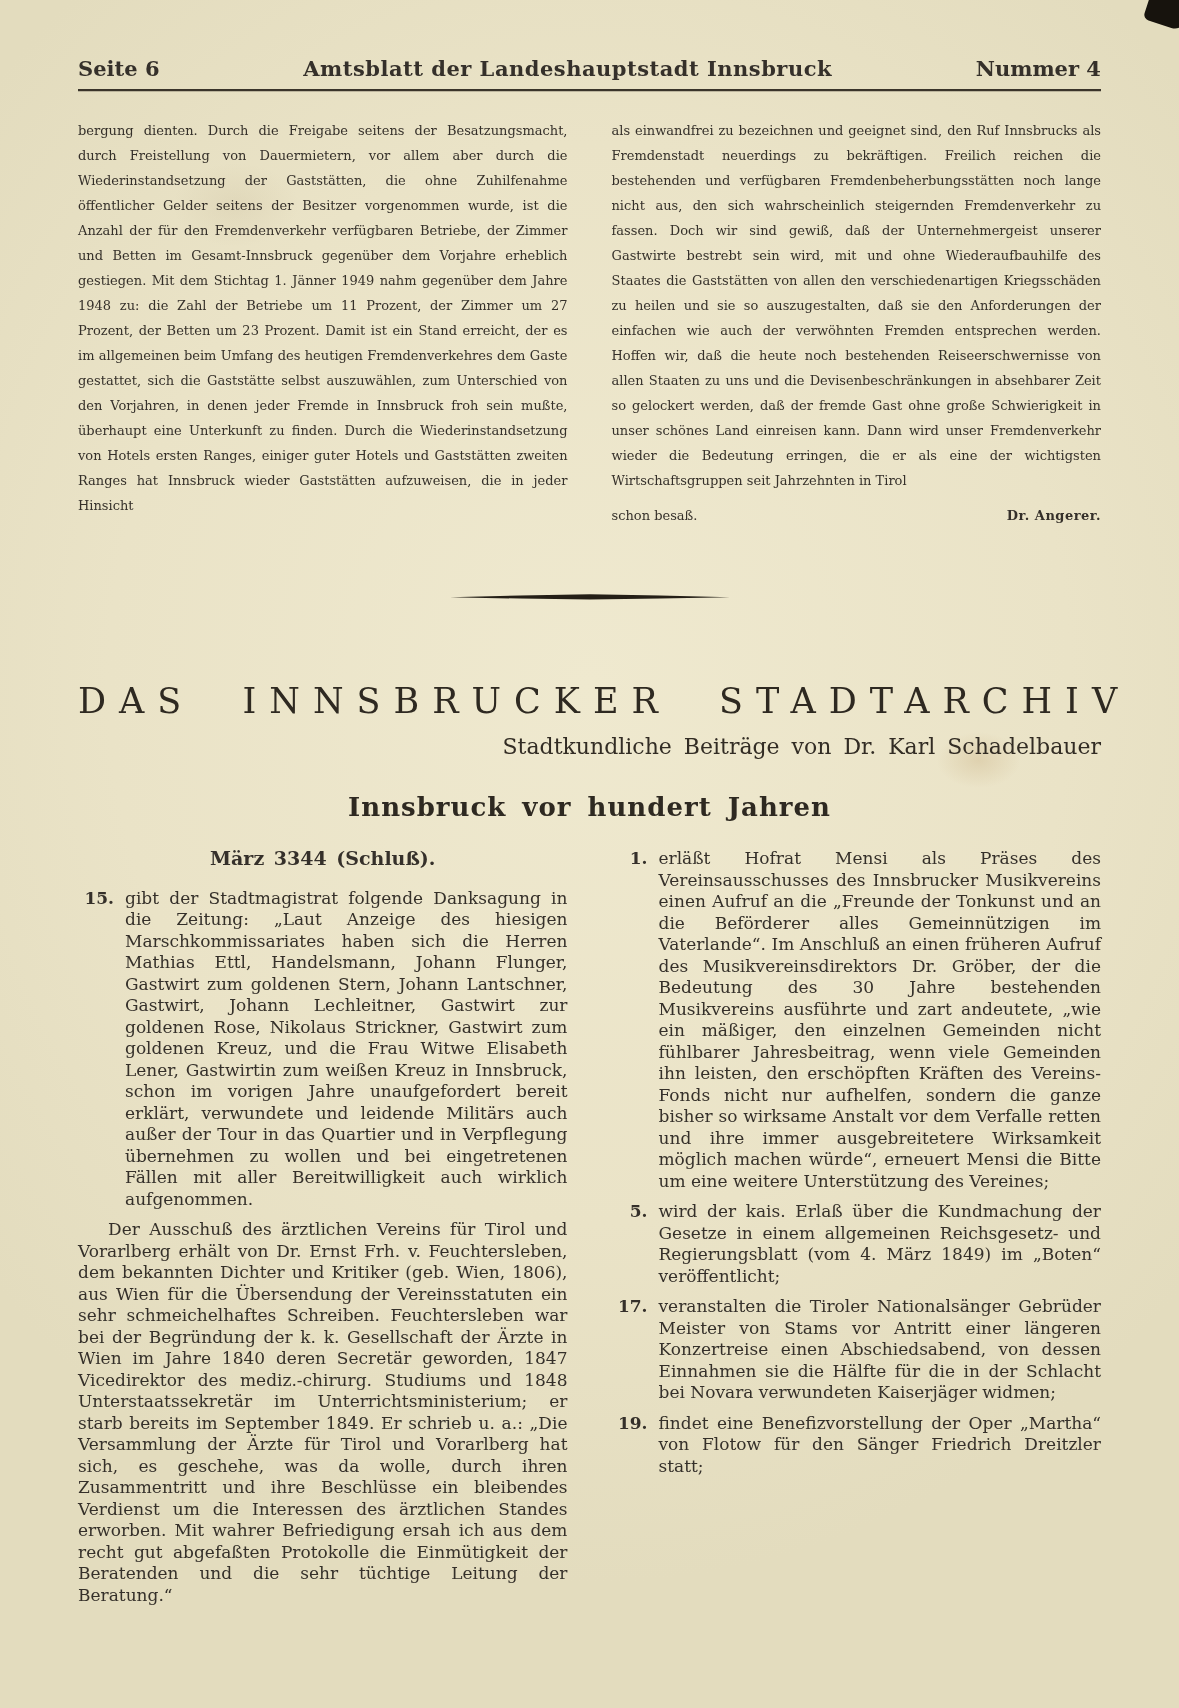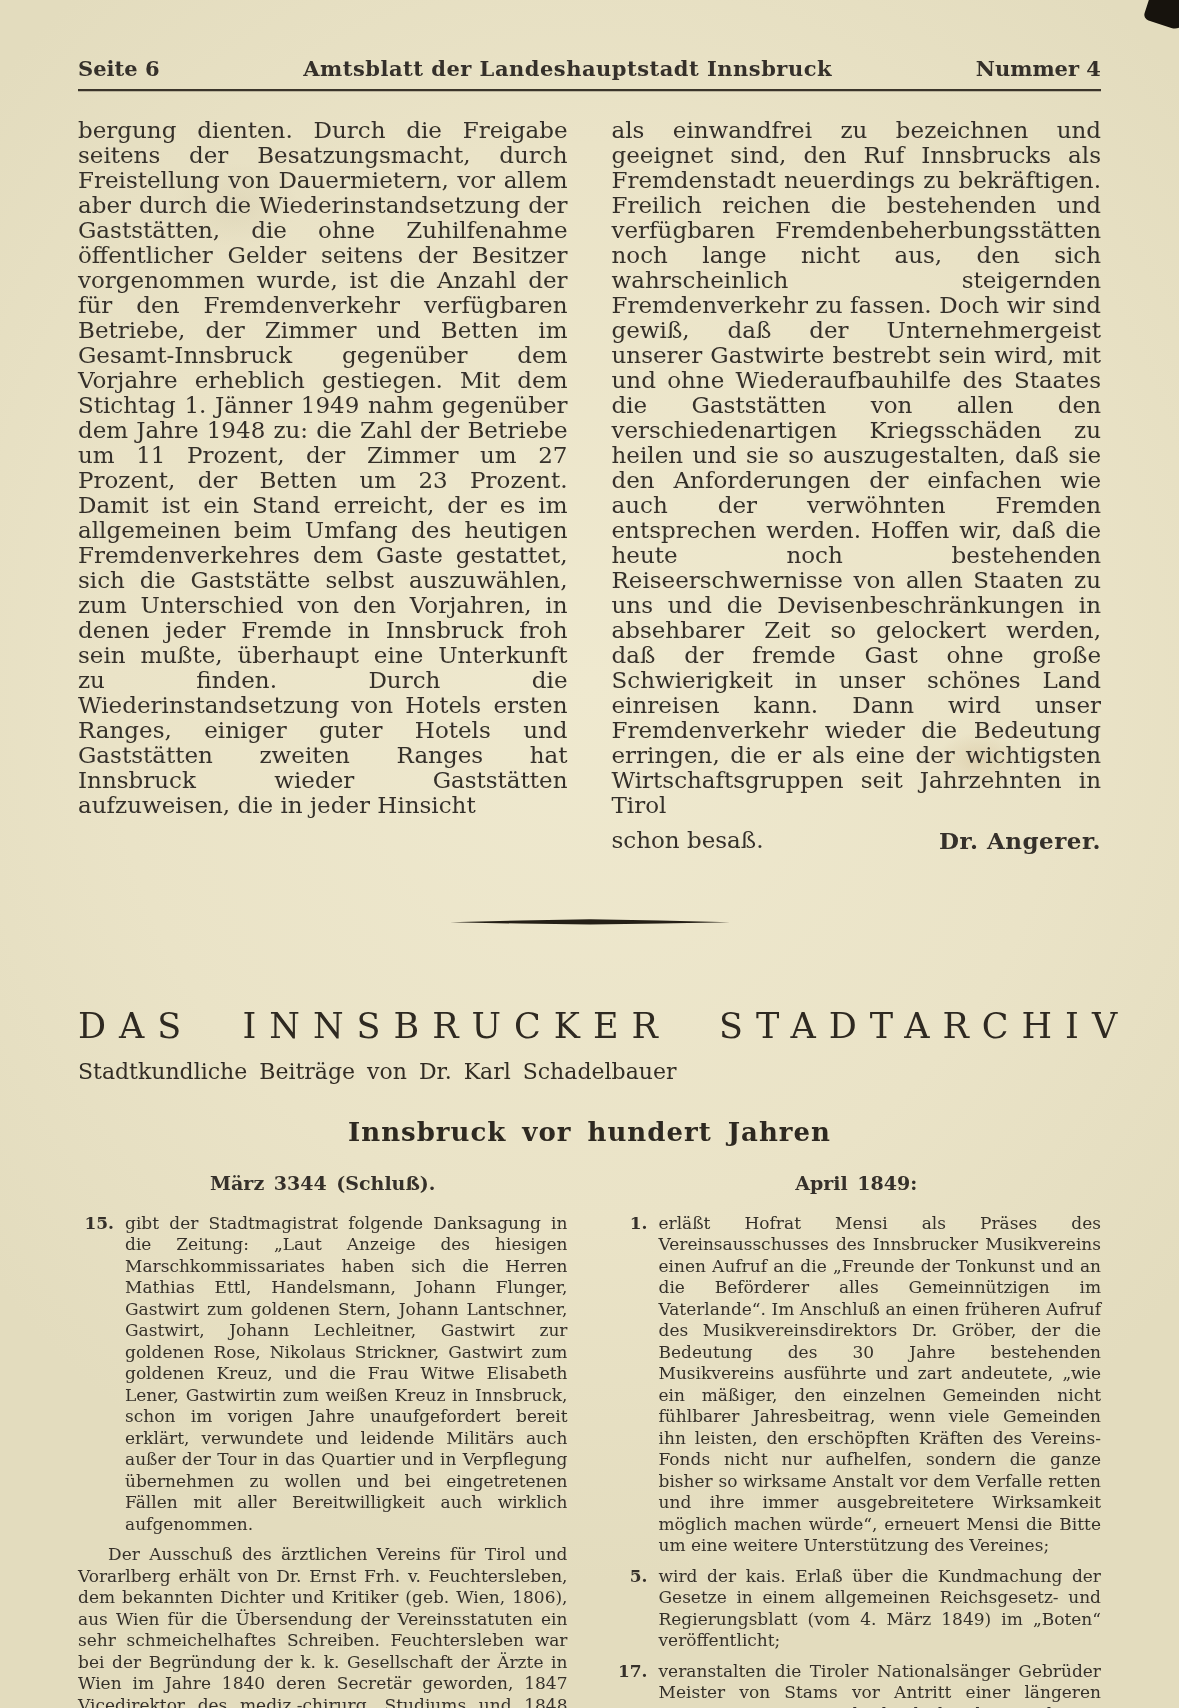--- a/index.html
+++ b/index.html
@@ -43,21 +43,21 @@
     margin-top:7px;
     height:2px;
     background:#3a342a;
     box-shadow:0 1px 0 rgba(58,52,42,0.25);
   }
   
   .lead{
     display:flex;
     gap:44px;
     margin-top:27px;
-    font-size:23px;
+    font-size:13px;
     line-height:25px;
   }
   .lead .col{flex:1 1 0;text-align:justify;}
   .lead .col p{margin:0;}
   .sig-line{
     display:flex;
     justify-content:space-between;
     margin-top:10px;
   }
   .sig-line .sig{font-weight:bold;letter-spacing:0.5px;}
@@ -73,21 +73,21 @@
     text-align:center;
     font-size:35px;
     font-weight:400;
     letter-spacing:13px;
     word-spacing:24px;
     white-space:nowrap;
     color:#2e2921;
   }
   .section-subtitle{
     margin:13px 0 0 0;
-    text-align:left;
+    text-align:right;
     font-size:22px;
     font-weight:400;
     word-spacing:5px;
     color:#322c24;
   }
   .series-heading{
     margin:33px 0 0 0;
     text-align:center;
     font-size:26px;
     font-weight:bold;
@@ -173,21 +173,20 @@
     <div class="col">
       <h3 class="col-heading">März 3344 (Schluß).</h3>
       <div class="entry">
         <span class="num">15.</span>
         <span class="etext">gibt der Stadtmagistrat folgende Danksagung in die Zeitung: „Laut Anzeige des hiesigen Marschkommissariates haben sich die Herren Mathias Ettl, Handelsmann, Johann Flunger, Gastwirt zum goldenen Stern, Johann Lantschner, Gastwirt, Johann Lechleitner, Gastwirt zur goldenen Rose, Nikolaus Strickner, Gastwirt zum goldenen Kreuz, und die Frau Witwe Elisabeth Lener, Gastwirtin zum weißen Kreuz in Innsbruck, schon im vorigen Jahre unaufgefordert bereit erklärt, verwundete und leidende Militärs auch außer der Tour in das Quartier und in Verpflegung übernehmen zu wollen und bei eingetretenen Fällen mit aller Bereitwilligkeit auch wirklich aufgenommen.</span>
       </div>
       <p class="indent-para">Der Ausschuß des ärztlichen Vereins für Tirol und Vorarlberg erhält von Dr. Ernst Frh. v. Feuchtersleben, dem bekannten Dichter und Kritiker (geb. Wien, 1806), aus Wien für die Übersendung der Vereinsstatuten ein sehr schmeichelhaftes Schreiben. Feuchtersleben war bei der Begründung der k. k. Gesellschaft der Ärzte in Wien im Jahre 1840 deren Secretär geworden, 1847 Vicedirektor des mediz.-chirurg. Studiums und 1848 Unterstaatssekretär im Unterrichtsministerium; er starb bereits im September 1849. Er schrieb u. a.: „Die Versammlung der Ärzte für Tirol und Vorarlberg hat sich, es geschehe, was da wolle, durch ihren Zusammentritt und ihre Beschlüsse ein bleibendes Verdienst um die Interessen des ärztlichen Standes erworben. Mit wahrer Befriedigung ersah ich aus dem recht gut abgefaßten Protokolle die Einmütigkeit der Beratenden und die sehr tüchtige Leitung der Beratung.“</p>
     </div>
 
     <div class="col">
-      <h3 class="col-heading">April 1849:</h3>
 
       <div class="entry">
         <span class="num">1.</span>
         <span class="etext">erläßt Hofrat Mensi als Präses des Vereinsausschusses des Innsbrucker Musikvereins einen Aufruf an die „Freunde der Tonkunst und an die Beförderer alles Gemeinnützigen im Vaterlande“. Im Anschluß an einen früheren Aufruf des Musikvereinsdirektors Dr. Gröber, der die Bedeutung des 30 Jahre bestehenden Musikvereins ausführte und zart andeutete, „wie ein mäßiger, den einzelnen Gemeinden nicht fühlbarer Jahresbeitrag, wenn viele Gemeinden ihn leisten, den erschöpften Kräften des Vereins-Fonds nicht nur aufhelfen, sondern die ganze bisher so wirksame Anstalt vor dem Verfalle retten und ihre immer ausgebreitetere Wirksamkeit möglich machen würde“, erneuert Mensi die Bitte um eine weitere Unterstützung des Vereines;</span>
       </div>
       <div class="entry">
         <span class="num">5.</span>
         <span class="etext">wird der kais. Erlaß über die Kundmachung der Gesetze in einem allgemeinen Reichsgesetz- und Regierungsblatt (vom 4. März 1849) im „Boten“ veröffentlicht;</span>
       </div>
       <div class="entry">

